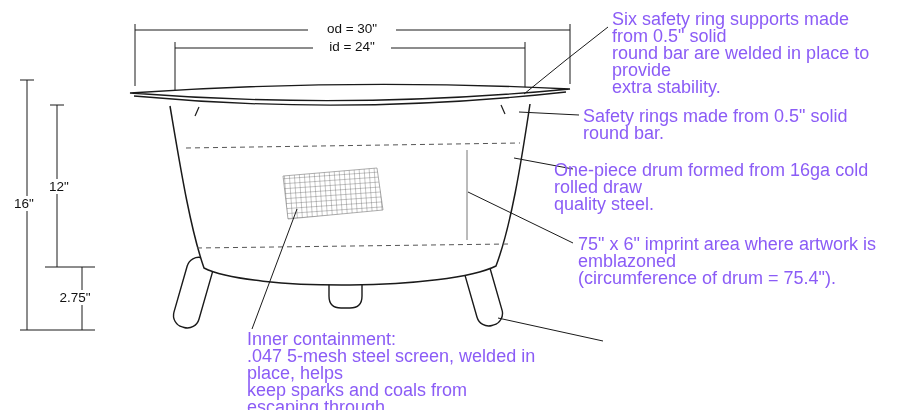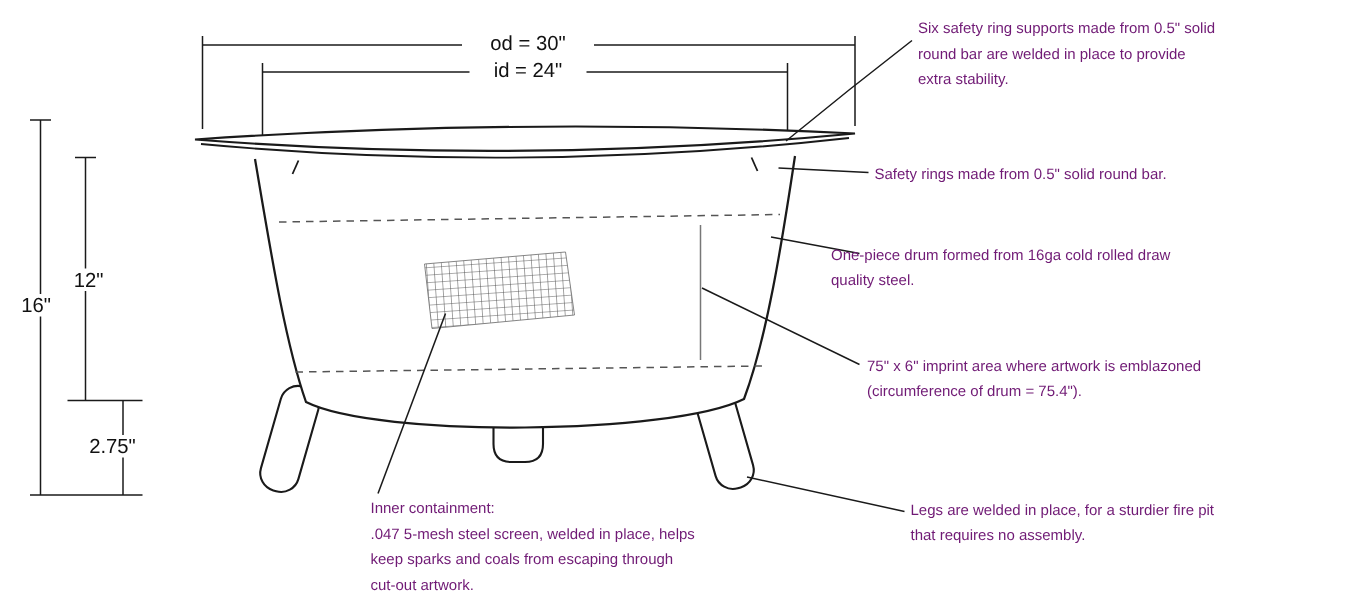--- a/index.html
+++ b/index.html
@@ -7,24 +7,24 @@
     position:relative;
     width:898px;height:410px;
     background:#ffffff;
     font-family:"Liberation Sans", sans-serif;
     color:#111;
     overflow:hidden;
   }
   .canvas svg{position:absolute;left:0;top:0;}
   .note{
     position:absolute;
-    font-size:10px;
+    font-size:18px;
     line-height:17px;
     white-space:pre-line;
-    color:#701a75;
+    color:#8b5cf6;
   }
   .dim-label{
     position:absolute;
     font-size:13.5px;
     line-height:15px;
     text-align:center;
     background:#ffffff;
     color:#111;
     padding:0 2px;
   }
@@ -116,20 +116,18 @@
   <div class="dim-label" style="left:50px; top:290px; width:46px;">2.75"</div>
 
   <div class="note" style="left:612px; top:11px; width:276px;">Six safety ring supports made from 0.5" solid
 round bar are welded in place to provide
 extra stability.</div>
   <div class="note" style="left:583px; top:108px; width:310px;">Safety rings made from 0.5" solid round bar.</div>
   <div class="note" style="left:554px; top:162px; width:315px;">One-piece drum formed from 16ga cold rolled draw
 quality steel.</div>
   <div class="note" style="left:578px; top:236px; width:315px;">75" x 6" imprint area where artwork is emblazoned
 (circumference of drum = 75.4").</div>
-  <div class="note" style="left:607px; top:332px; width:285px;">Legs are welded in place, for a sturdier fire pit
-that requires no assembly.</div>
   <div class="note" style="left:247px; top:331px; width:295px;">Inner containment:
 .047 5-mesh steel screen, welded in place, helps
 keep sparks and coals from escaping through
 cut-out artwork.</div>
 
 </div>
 
 </body></html>

